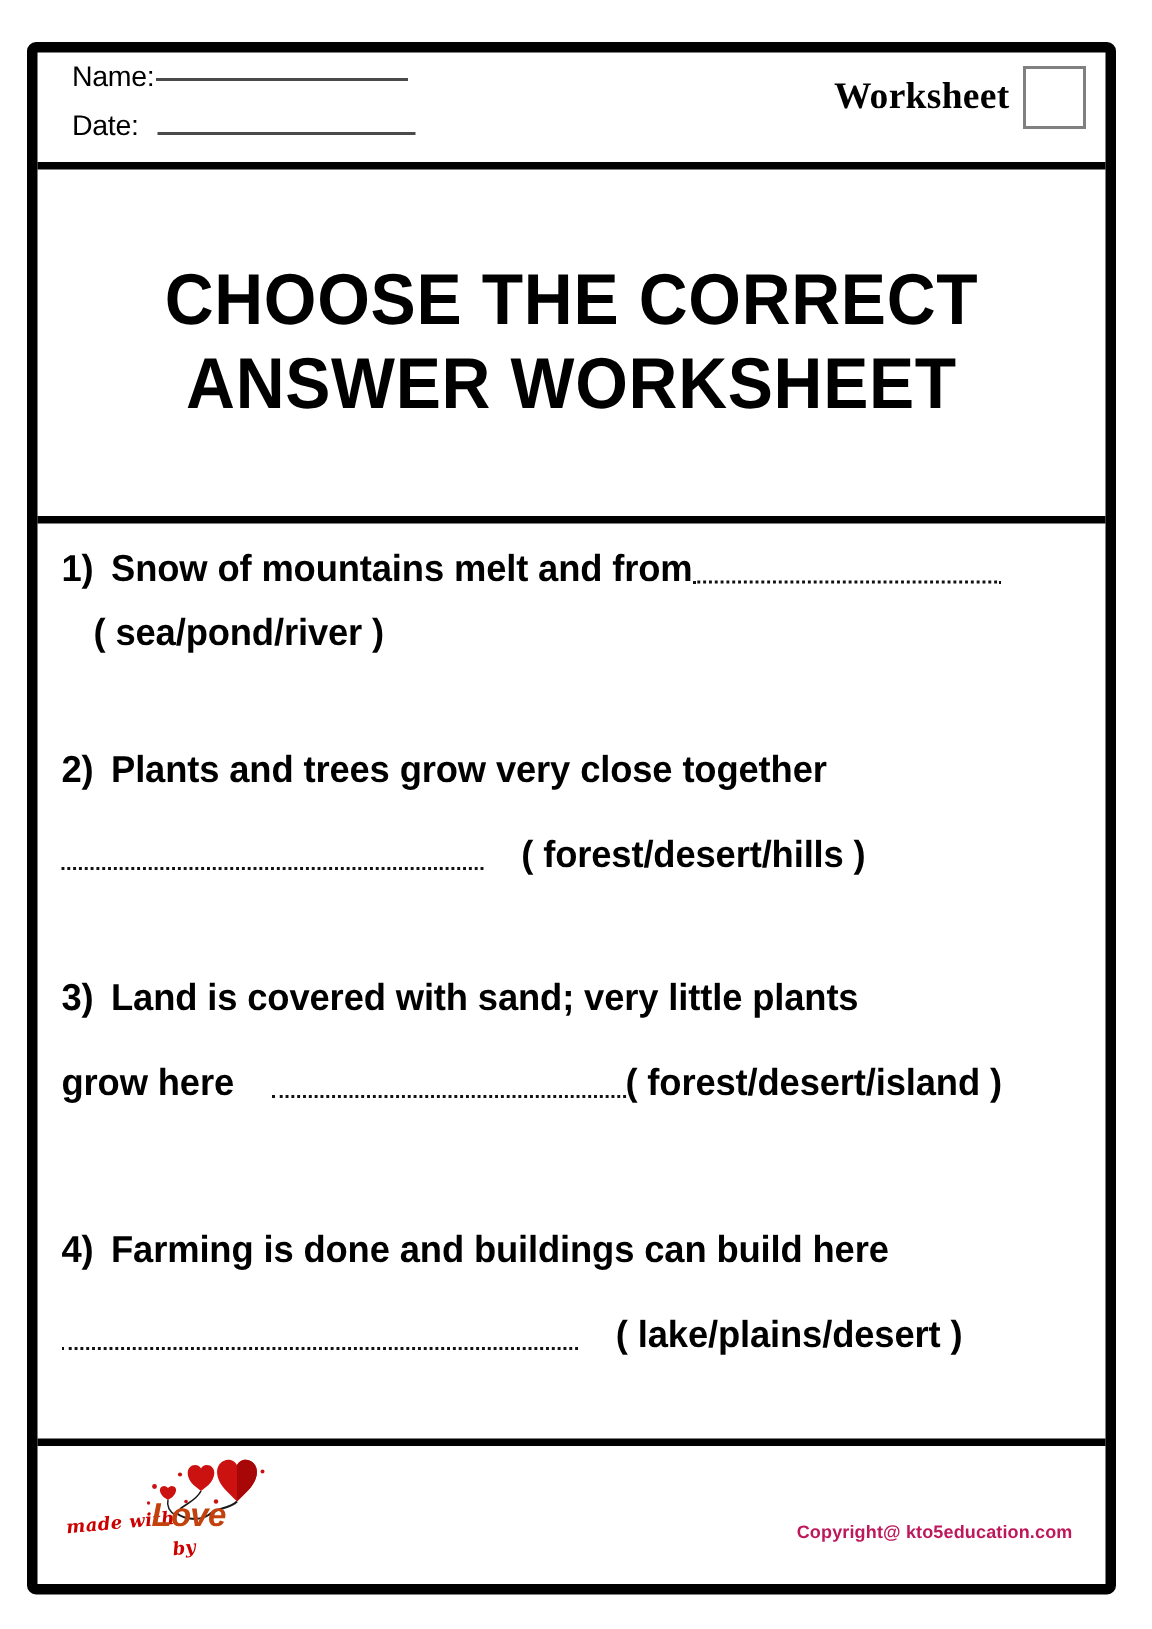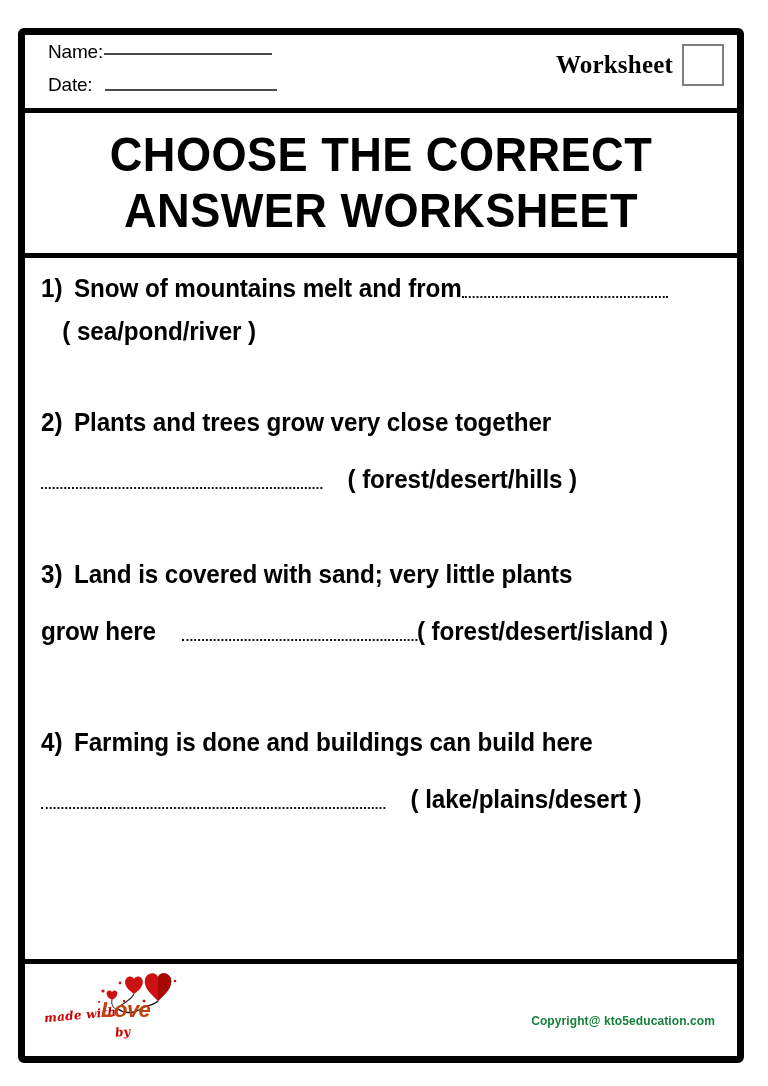--- a/index.html
+++ b/index.html
@@ -93,21 +93,21 @@
     width: 42px;
     height: 42px;
     box-sizing: border-box;
     border: 2px solid #808080;
     background: #ffffff;
   }
 
   
   #title-band {
     position: relative;
-    height: 145px;
+    height: 236px;
     flex: 0 0 auto;
     border-bottom: 5px solid #000000;
     box-sizing: border-box;
     display: flex;
     align-items: center;
     justify-content: center;
     padding: 0 18px;
   }
   #worksheet-title {
     font-family: "Liberation Sans Narrow", "Liberation Sans", sans-serif;
@@ -229,21 +229,21 @@
     height: 50px;
   }
 
   #copyright {
     position: absolute;
     right: 22px;
     top: 50px;
     font-family: "Liberation Sans", sans-serif;
     font-weight: 700;
     font-size: 12px;
-    color: #15803d;
+    color: #be185d;
     letter-spacing: 0.1px;
   }
 </style>
 </head>
 <body>
 
 <div id="page">
   <div id="sheet">
 
     <div id="header-band">

